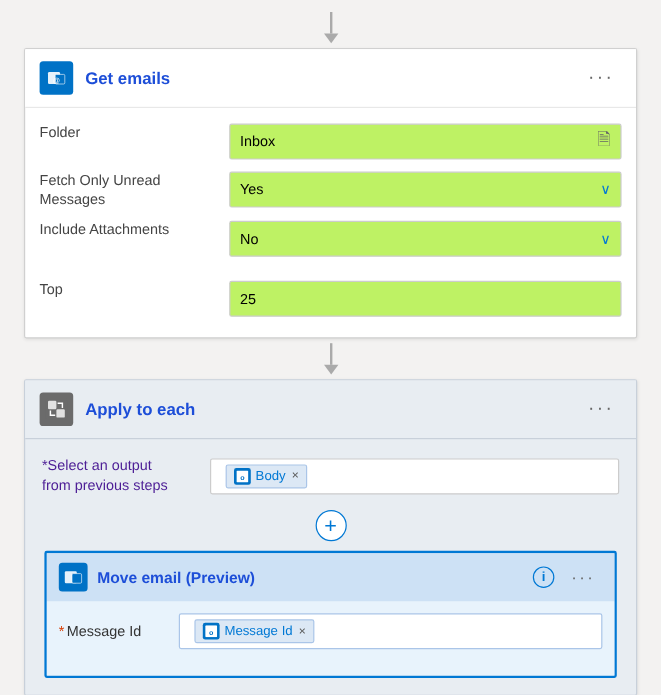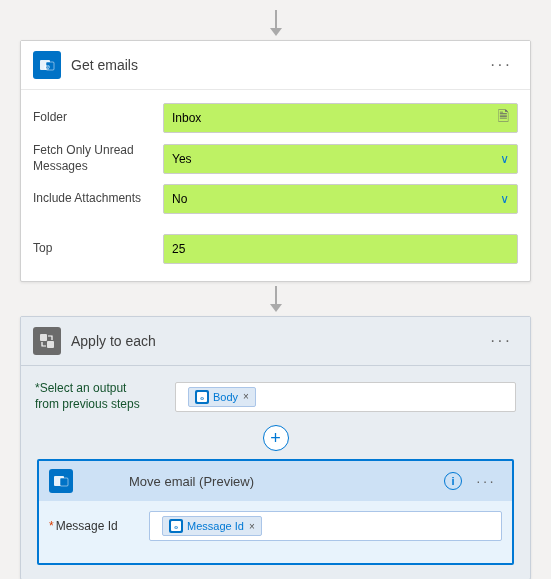--- a/index.html
+++ b/index.html
@@ -61,39 +61,40 @@
       margin-right: 10px;
       flex-shrink: 0;
     }
     .card-icon svg {
       width: 18px;
       height: 18px;
     }
     .card-title {
       flex: 1;
       font-size: 14px;
-      font-weight: 400;
-      color: #404040;
+      font-weight: 700;
+      color: #1d4ed8;
     }
     .card-menu {
       cursor: pointer;
       color: #666;
       font-size: 16px;
       padding: 2px 6px;
       letter-spacing: 2px;
     }
 
     
     .form-body {
       padding: 8px 12px 12px;
     }
     .form-row {
       display: flex;
-      align-items: center;
+      align-items: flex-start;
       padding: 5px 0;
+      gap: 28px;
     }
     .form-label {
       width: 130px;
       min-width: 130px;
       font-size: 12px;
       color: #444;
       padding-right: 10px;
       line-height: 1.3;
     }
     .form-input {
@@ -152,21 +153,21 @@
     }
     .apply-form-row {
       display: flex;
       align-items: center;
       padding: 5px 0;
     }
     .apply-form-label {
       width: 140px;
       min-width: 140px;
       font-size: 12px;
-      color: #14532d;
+      color: #4c1d95;
       padding-right: 10px;
       line-height: 1.3;
     }
     .apply-input {
       flex: 1;
       border: 1px solid #ccc;
       border-radius: 2px;
       padding: 4px 8px;
       font-size: 12px;
       display: flex;
@@ -386,21 +387,21 @@
 
     <div class="inner-card">
       <div class="inner-card-header">
         <div class="card-icon" style="background:#0072c6; width:24px; height:24px; margin-right:8px;">
           <svg width="16" height="16" viewBox="0 0 18 18" fill="none">
             <rect width="18" height="18" rx="2" fill="#0072c6"></rect>
             <rect x="2" y="4" width="10" height="10" rx="1" fill="white" opacity="0.9"></rect>
             <rect x="8" y="6" width="8" height="8" rx="1" fill="#0072c6" stroke="white" stroke-width="0.5"></rect>
           </svg>
         </div>
-        <span class="card-title" style="font-size:13px;margin-left:48px;">Move email (Preview)</span>
+        <span class="card-title" style="font-size:13px;">Move email (Preview)</span>
         <span class="info-icon">i</span>
         <span class="card-menu" style="font-size:14px;">···</span>
       </div>
       <div class="inner-card-body">
 
         <div class="inner-form-row">
           <span class="inner-form-label"><span class="required-star">*</span>Message Id</span>
           <div class="inner-form-input">
             <div class="tag">
               <span class="tag-icon">

